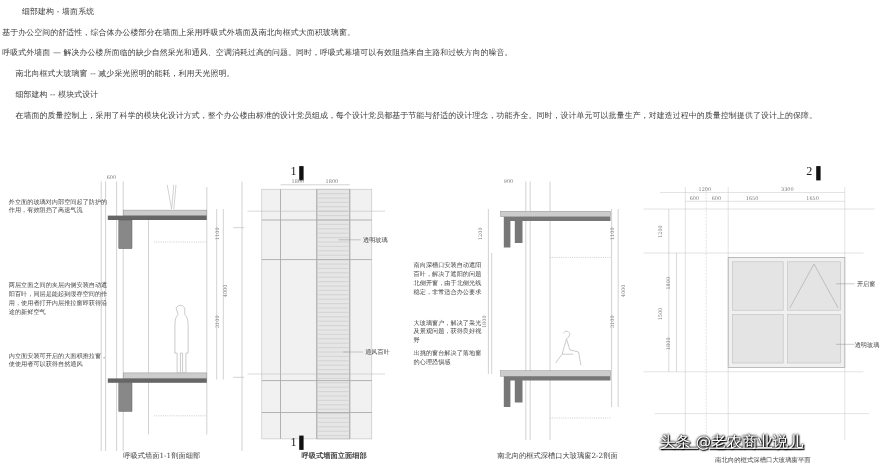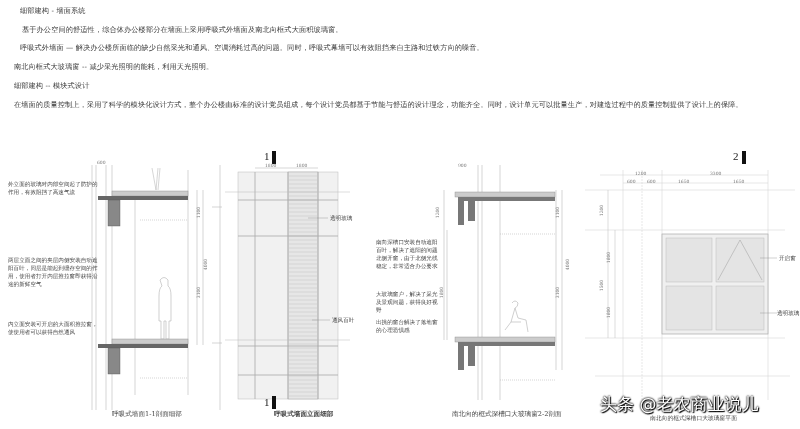--- a/index.html
+++ b/index.html
@@ -6,29 +6,29 @@
   body { width:800px; height:429px; position:relative; overflow:hidden;
          font-family:"DejaVu Serif","Liberation Serif",serif; color:#333; }
   .txt { position:absolute; font-size:7.2px; color:#3a3a3a; white-space:nowrap; letter-spacing:0.1px; }
   .note { position:absolute; font-size:5.6px; line-height:8px; color:#444; width:92px; }
   .cap { position:absolute; font-size:6.6px; color:#444; white-space:nowrap; }
   .dim { position:absolute; font-size:4.5px; color:#777; }
   svg { position:absolute; left:0; top:0; }
   .marker { position:absolute; font-size:11px; color:#222; font-family:"Liberation Serif",serif; }
   .markbar { position:absolute; width:4px; height:13px; background:#111; }
   .watermark { position:absolute; left:600px; top:393px; font-family:"DejaVu Sans",sans-serif;
-               font-size:17px; color:#fff; text-shadow:0 0 2px #000,0 0 2px #000,1px 1px 1px #000; white-space:nowrap; }
+               font-size:14px; color:#fff; text-shadow:0 0 2px #000,0 0 2px #000,1px 1px 1px #000; white-space:nowrap;text-decoration:underline; }
   .label { position:absolute; font-size:5.6px; color:#444; white-space:nowrap; }
 </style>
 </head>
 <body>
 
 <div class="txt" style="left:20px;top:6px;">细部建构 - 墙面系统</div>
-<div class="txt" style="left:22px;top:25px;">基于办公空间的舒适性，综合体办公楼部分在墙面上采用呼吸式外墙面及南北向框式大面积玻璃窗。</div>
-<div class="txt" style="left:20px;top:43px;text-align:right;">呼吸式外墙面 — 解决办公楼所面临的缺少自然采光和通风、空调消耗过高的问题。同时，呼吸式幕墙可以有效阻挡来自主路和过铁方向的噪音。</div>
+<div class="txt" style="left:2px;top:25px;">基于办公空间的舒适性，综合体办公楼部分在墙面上采用呼吸式外墙面及南北向框式大面积玻璃窗。</div>
+<div class="txt" style="left:2px;top:43px;text-align:right;">呼吸式外墙面 — 解决办公楼所面临的缺少自然采光和通风、空调消耗过高的问题。同时，呼吸式幕墙可以有效阻挡来自主路和过铁方向的噪音。</div>
 <div class="txt" style="left:14px;top:62px;">南北向框式大玻璃窗 -- 减少采光照明的能耗，利用天光照明。</div>
 <div class="txt" style="left:14px;top:81px;">细部建构  --  模块式设计</div>
 <div class="txt" style="left:14px;top:100px;">在墙面的质量控制上，采用了科学的模块化设计方式，整个办公楼由标准的设计党员组成，每个设计党员都基于节能与舒适的设计理念，功能齐全。同时，设计单元可以批量生产，对建造过程中的质量控制提供了设计上的保障。</div>
 
 <svg width="800" height="429" viewBox="0 0 800 429">
   <g stroke="#bbb" stroke-width="0.6" fill="none">
 
     <line x1="92" y1="165" x2="92" y2="410"></line>
     <line x1="96" y1="165" x2="96" y2="410"></line>
     <line x1="106" y1="165" x2="106" y2="410"></line>

